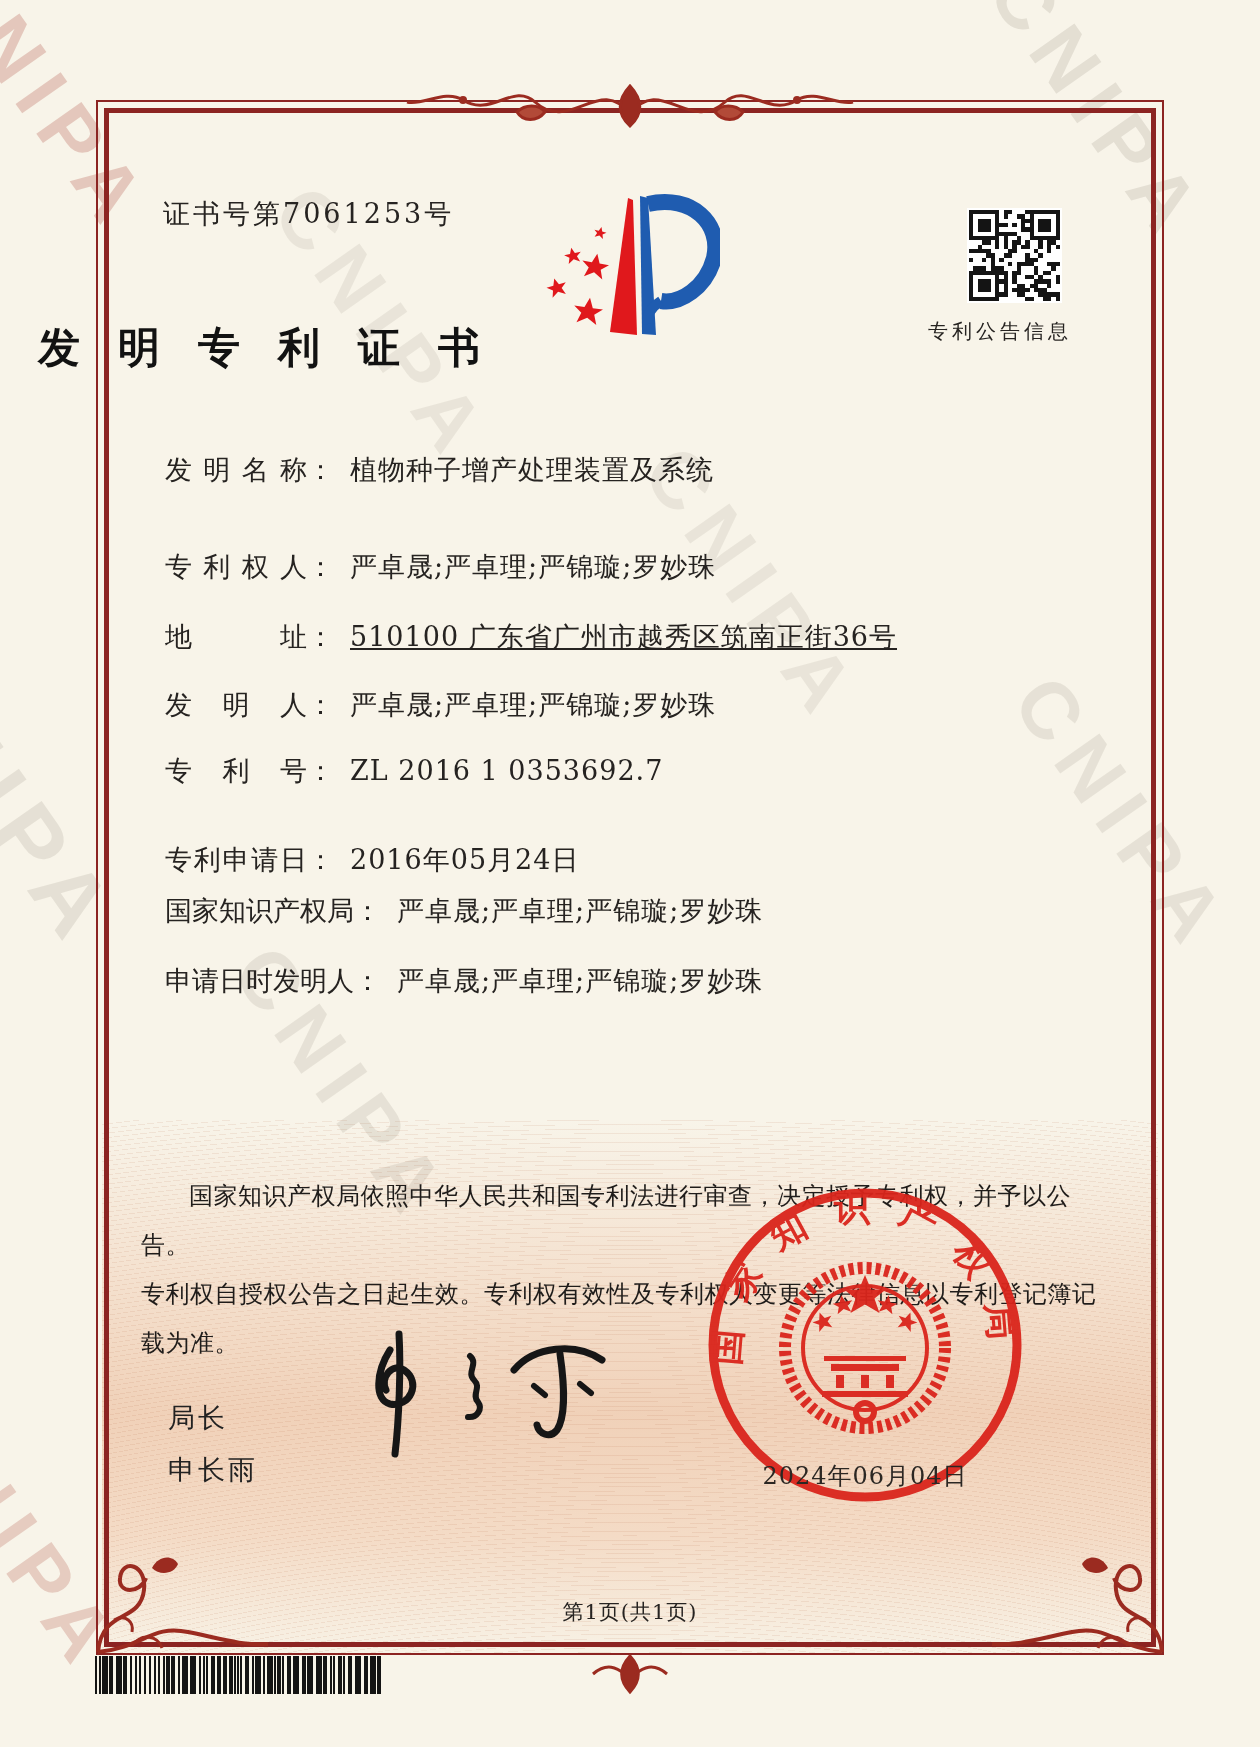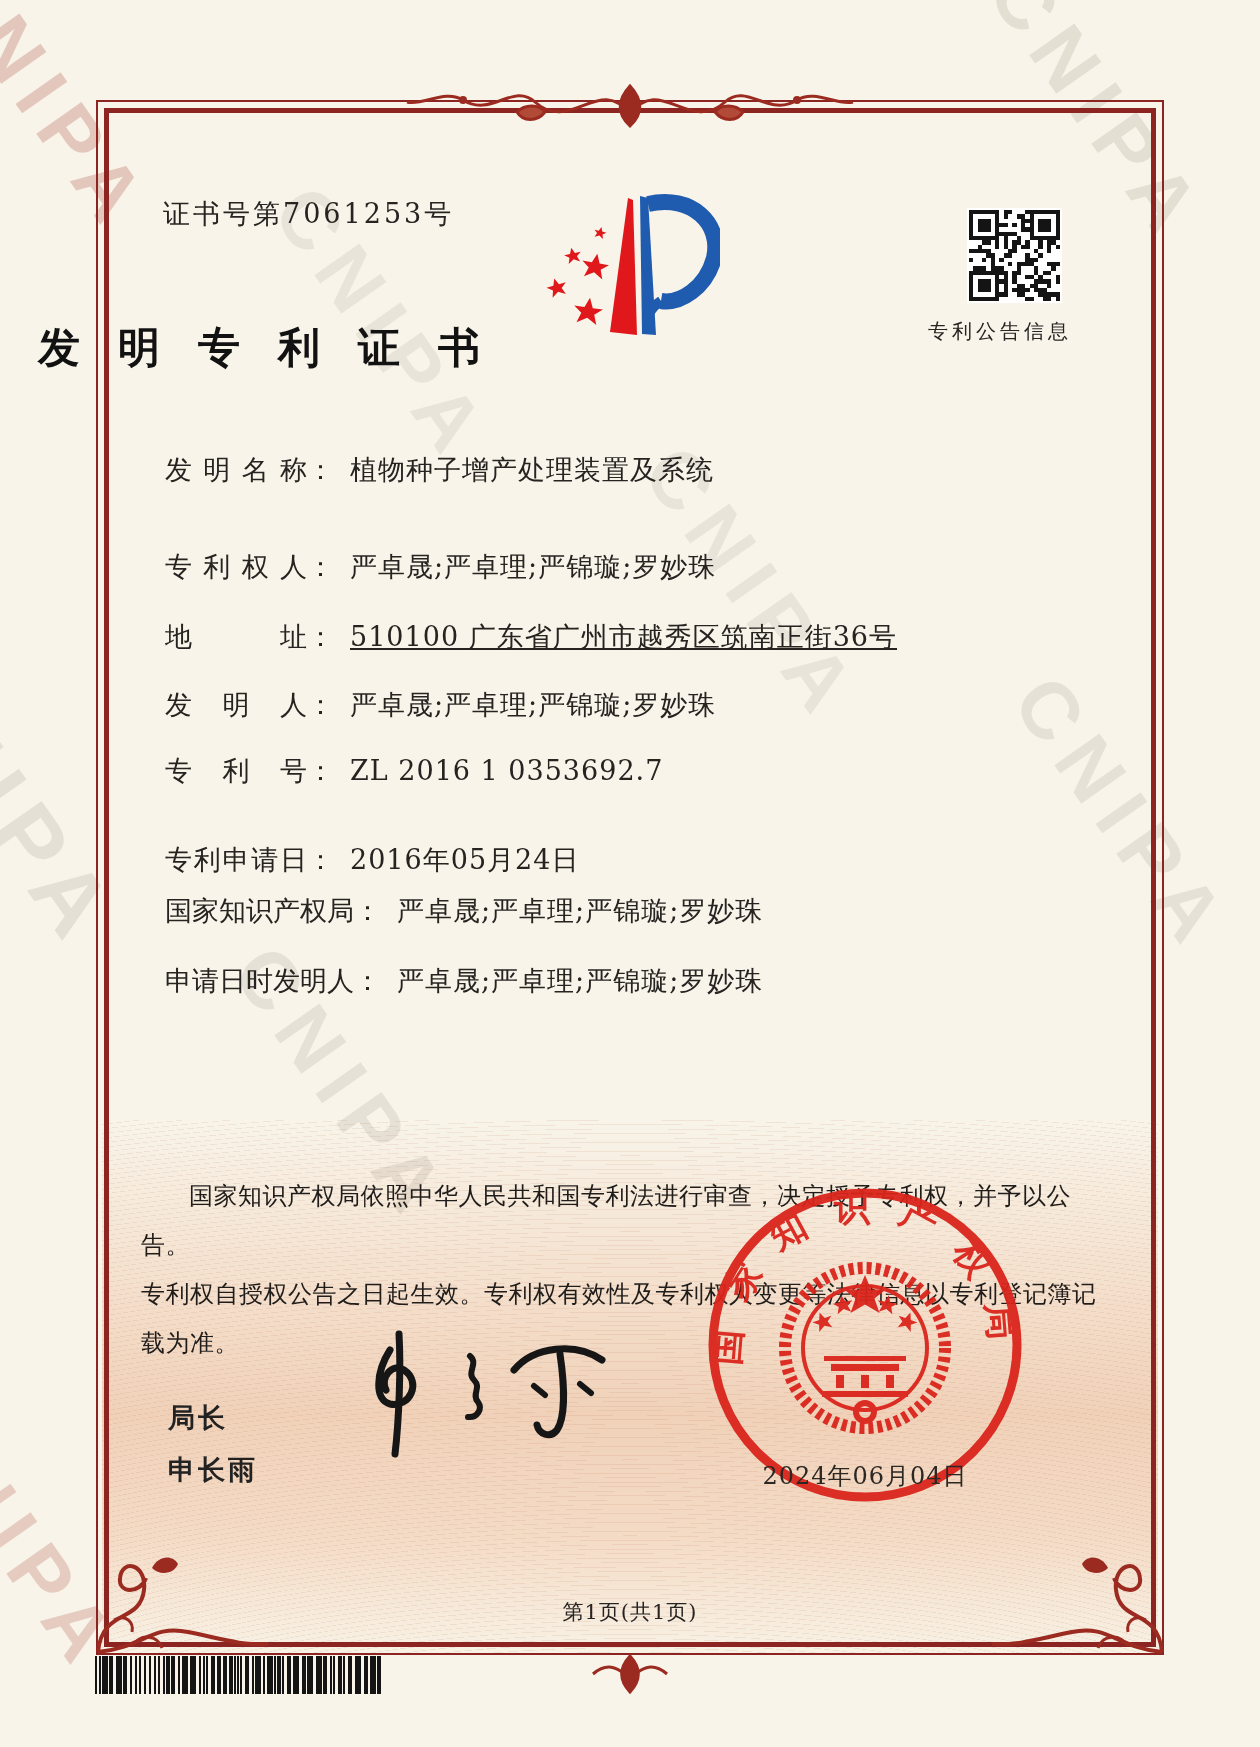--- a/index.html
+++ b/index.html
@@ -50,21 +50,21 @@
   .val{margin-left:16px;letter-spacing:1px;}
   .col2{position:absolute;left:483px;top:0;white-space:nowrap;}
 
   
   .statement{position:absolute;left:141px;right:142px;top:1172px;z-index:4;
       font-size:24px;line-height:49px;letter-spacing:0.5px;color:#1f1c1a;}
   .st1{text-indent:2em;}
 
   
   .signer{position:absolute;left:168px;top:1392px;z-index:4;
-      font-family:"Liberation Sans", sans-serif;font-size:27px;font-weight:700;
+      font-family:"Liberation Sans", sans-serif;font-size:27px;font-weight:400;
       letter-spacing:3px;color:#222;line-height:52px;}
   .sig{left:338px;top:1328px;width:280px;height:145px;z-index:4;}
 
   
   .seal{left:700px;top:1180px;width:330px;height:330px;z-index:5;}
   .seal-date{position:absolute;left:700px;top:1460px;width:330px;text-align:center;
       font-size:24px;letter-spacing:1px;color:#2b2723;z-index:6;}
 
   
   .page-no{position:absolute;left:0;right:0;top:1598px;text-align:center;

